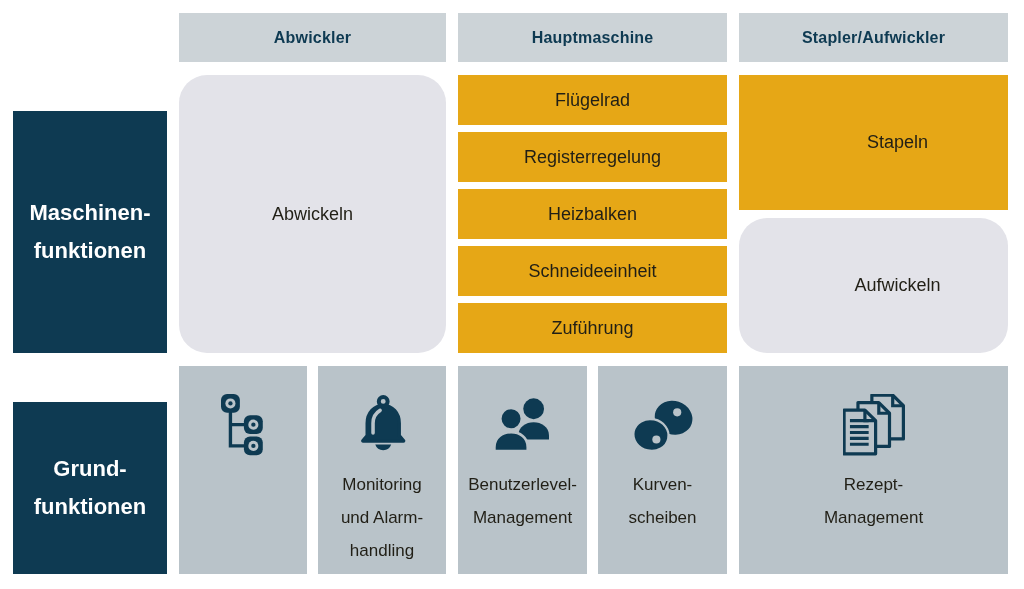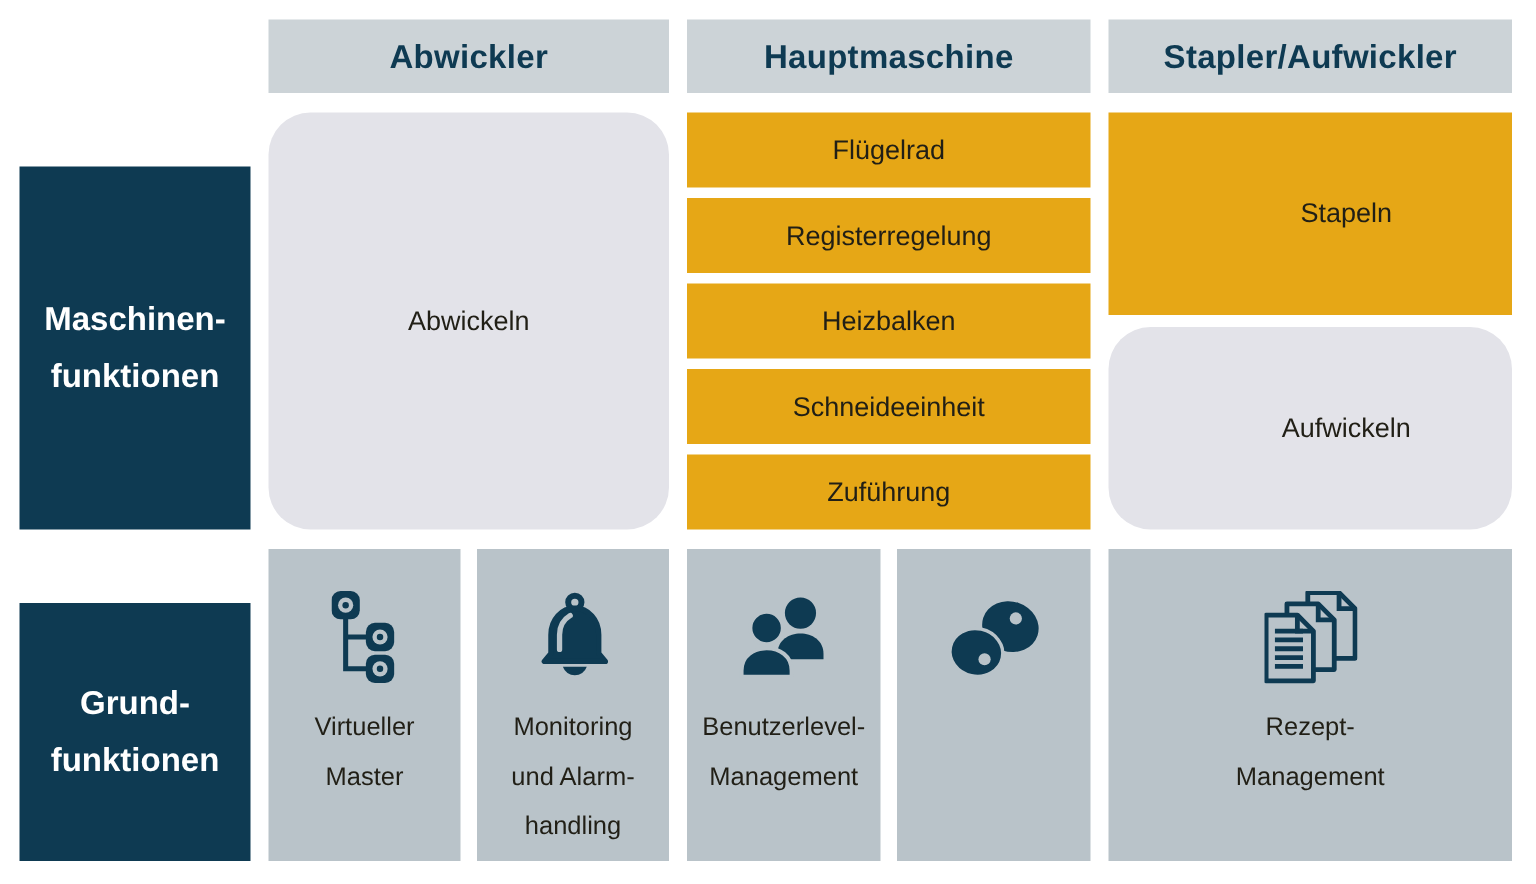--- a/index.html
+++ b/index.html
@@ -30,21 +30,21 @@
     grid-template-columns: 154px 267px 269px 269px;
     grid-template-rows: 49px 278px 208px;
     column-gap: 12px;
     row-gap: 13px;
   }
   .corner { background: transparent; }
 
   .colhead {
     background: var(--headbg);
     color: var(--navy);
-    font-size: 22px;
+    font-size: 16px;
     font-weight: bold;
     display: flex;
     align-items: center;
     justify-content: center;
     letter-spacing: 0.2px;
   }
 
   .rowlabel {
     background: var(--navy);
     color: var(--white);
@@ -182,24 +182,20 @@
             <circle class="i-bg" cx="14" cy="14" r="7.5"></circle>
             <circle class="i-fill" cx="14" cy="14" r="3.2"></circle>
             <rect class="i-fill" x="34" y="31.5" width="28" height="28" rx="9"></rect>
             <circle class="i-bg" cx="48" cy="45.5" r="7.5"></circle>
             <circle class="i-fill" cx="48" cy="45.5" r="3.2"></circle>
             <rect class="i-fill" x="34" y="63" width="28" height="28" rx="9"></rect>
             <circle class="i-bg" cx="48" cy="77" r="7.5"></circle>
             <circle class="i-fill" cx="48" cy="77" r="3.2"></circle>
           </svg>
         </div>
-        <div class="fn-label">
-          <span>Virtueller</span>
-          <span>Master</span>
-        </div>
       </div>
 
       <div class="fn-cell">
         <div class="fn-icon">
           <svg viewBox="0 0 64 70" height="62" aria-hidden="true">
             <circle cx="33" cy="8.5" r="5" fill="none" class="i-stroke" stroke-width="4.5"></circle>
             <path class="i-fill i-stroke" stroke-width="4" stroke-linejoin="round" d="M33 13 C23 13 15 21.5 15 33 L15 47 L10 53 L56 53 L51 47 L51 33 C51 21.5 43 13 33 13 Z"></path>
             <path class="i-bgstroke" fill="none" stroke-width="4" stroke-linecap="round" d="M21.5 44 L21.5 33 C21.5 27 24.5 21.5 29.5 18.5"></path>
             <path class="i-fill" d="M24 57 a9.5 9.5 0 0 0 18 0 Z"></path>
           </svg>
@@ -230,20 +226,24 @@
       </div>
 
       <div class="fn-cell">
         <div class="fn-icon">
           <svg viewBox="0 0 70 64" height="58" aria-hidden="true">
             <ellipse class="i-fill" cx="47" cy="24" rx="21" ry="18.5" transform="rotate(18 47 24)"></ellipse>
             <circle class="i-bg" cx="51" cy="18" r="4.5"></circle>
             <ellipse class="i-fill i-bgstroke" stroke-width="2.5" cx="22" cy="43" rx="19.5" ry="17.5" transform="rotate(12 22 43)"></ellipse>
             <circle class="i-bg" cx="28" cy="48" r="4.5"></circle>
           </svg>
+        </div>
+        <div class="fn-label">
+          <span>Kurven-</span>
+          <span>scheiben</span>
         </div>
       </div>
     </div>
 
     <div class="fn-group">
 
       <div class="fn-cell">
         <div class="fn-icon">
           <svg viewBox="0 0 58 58" height="62" aria-hidden="true">
             <g transform="translate(27,1)">

